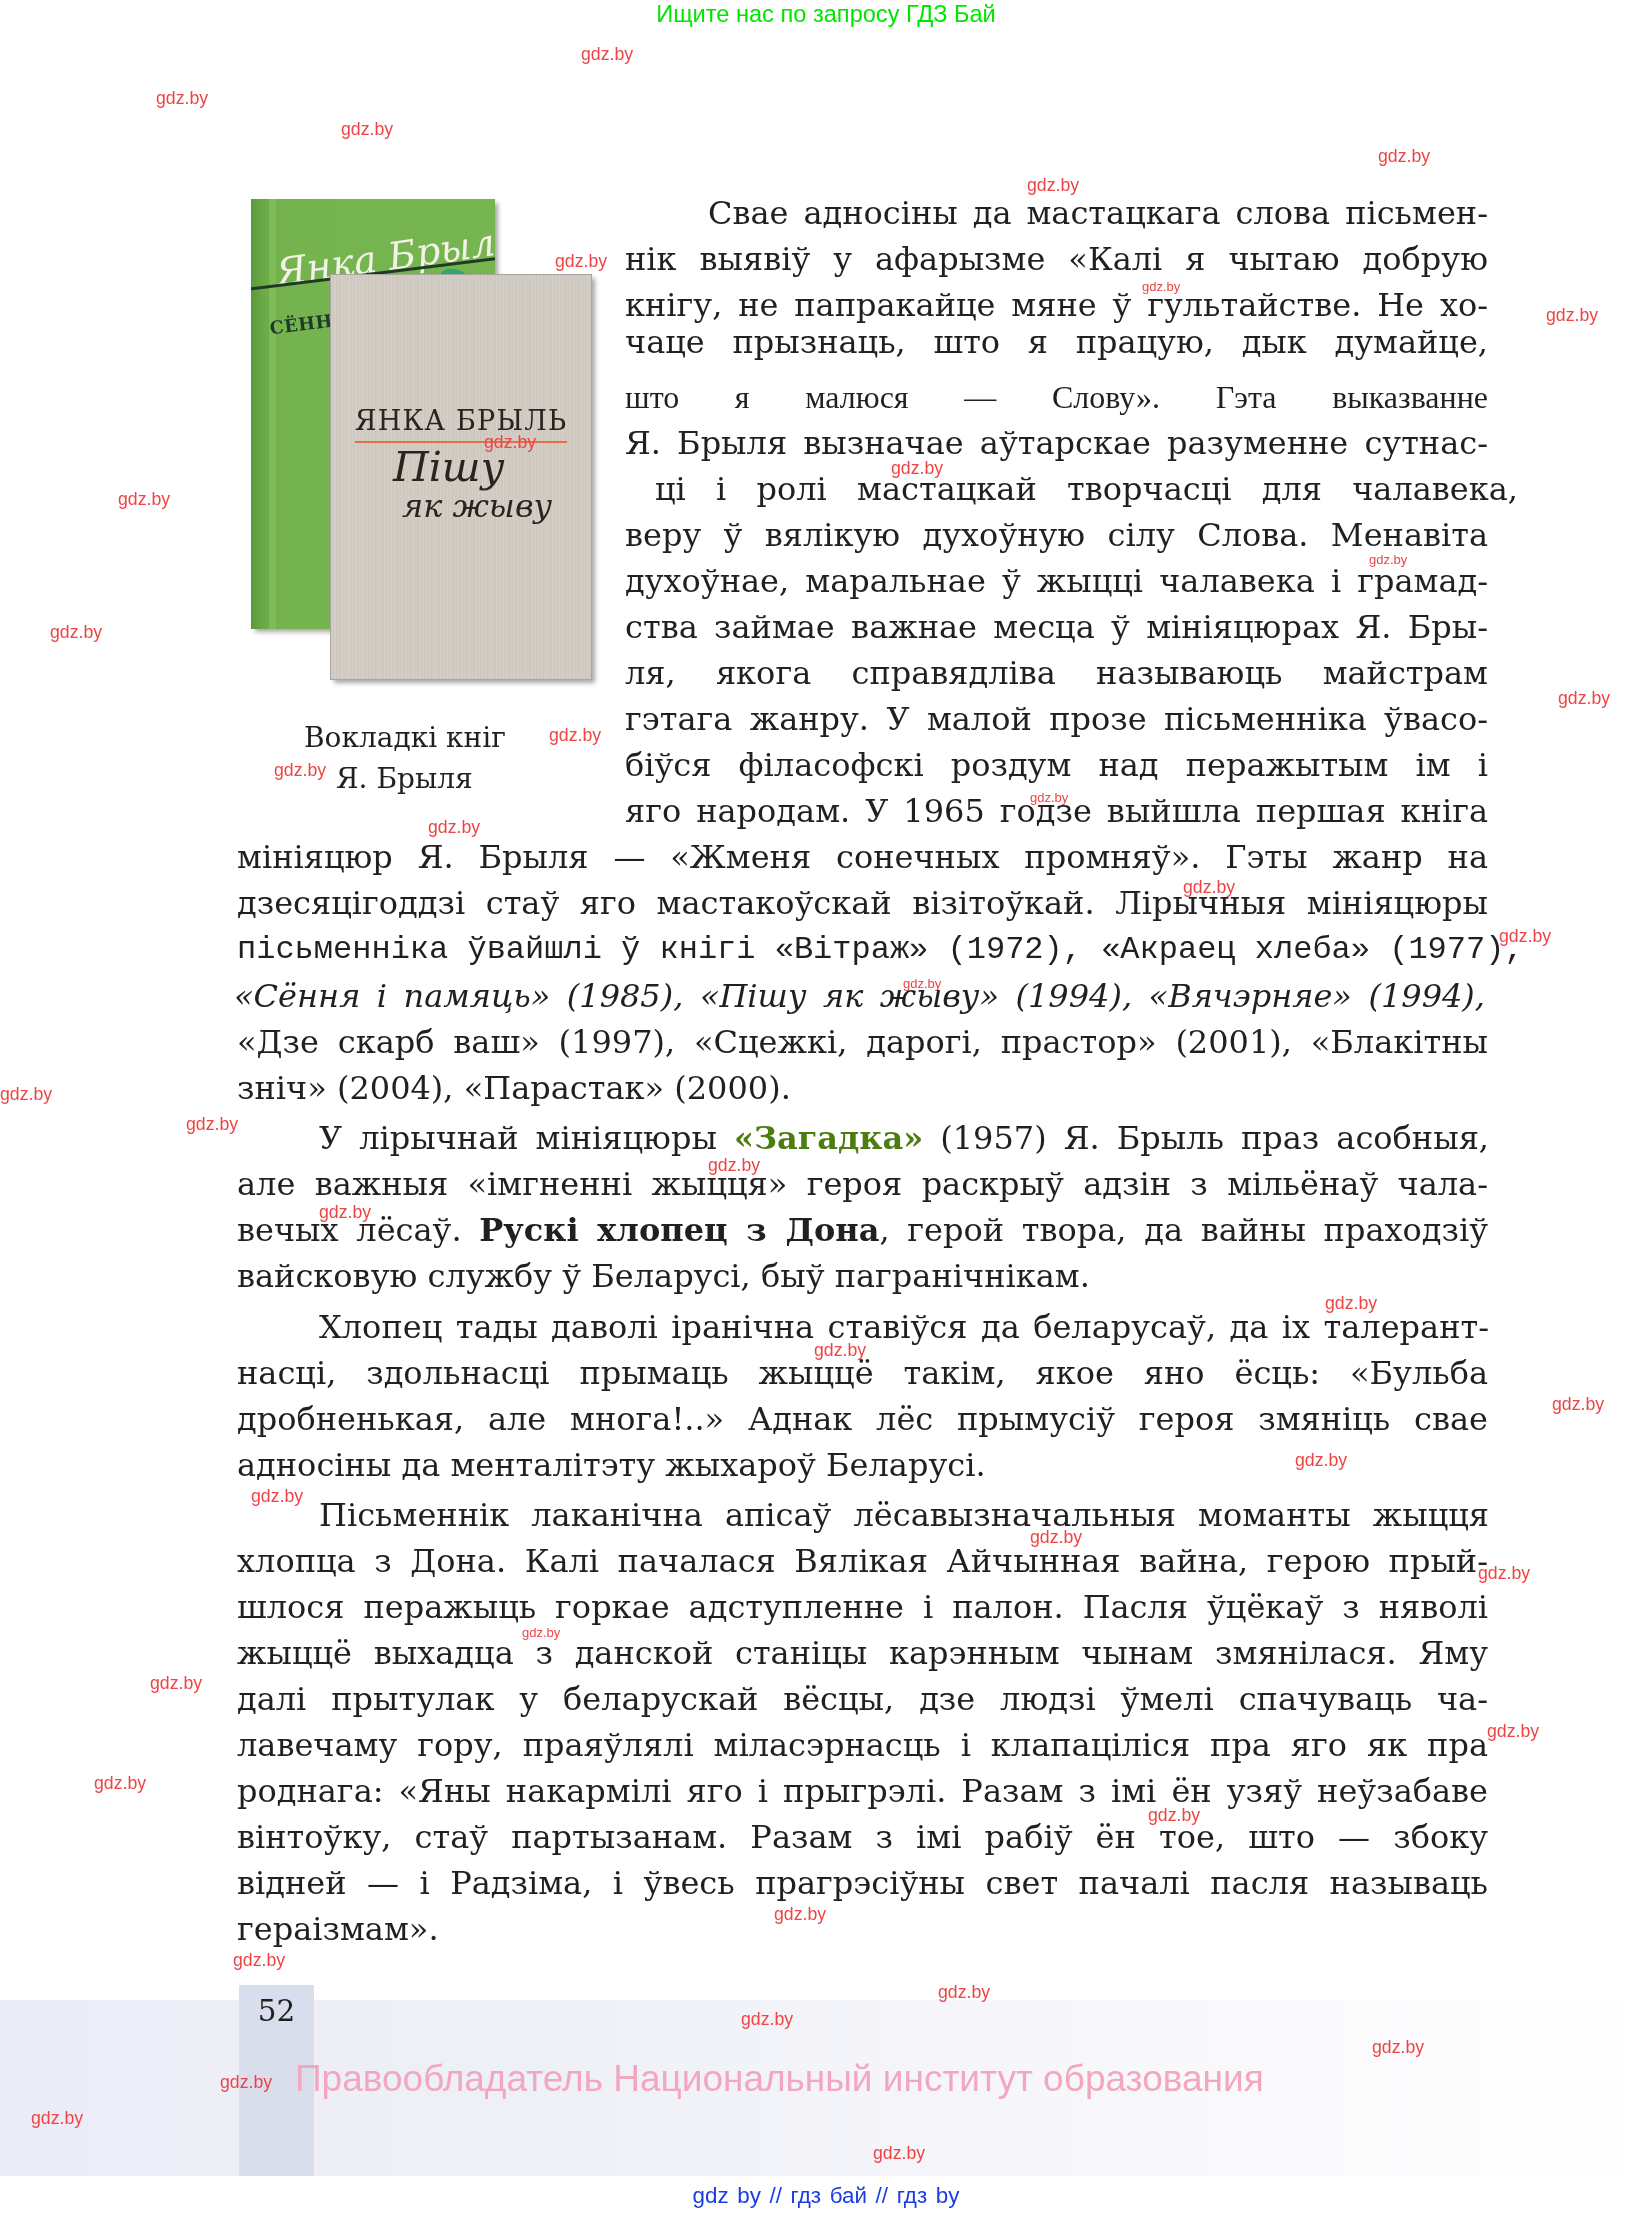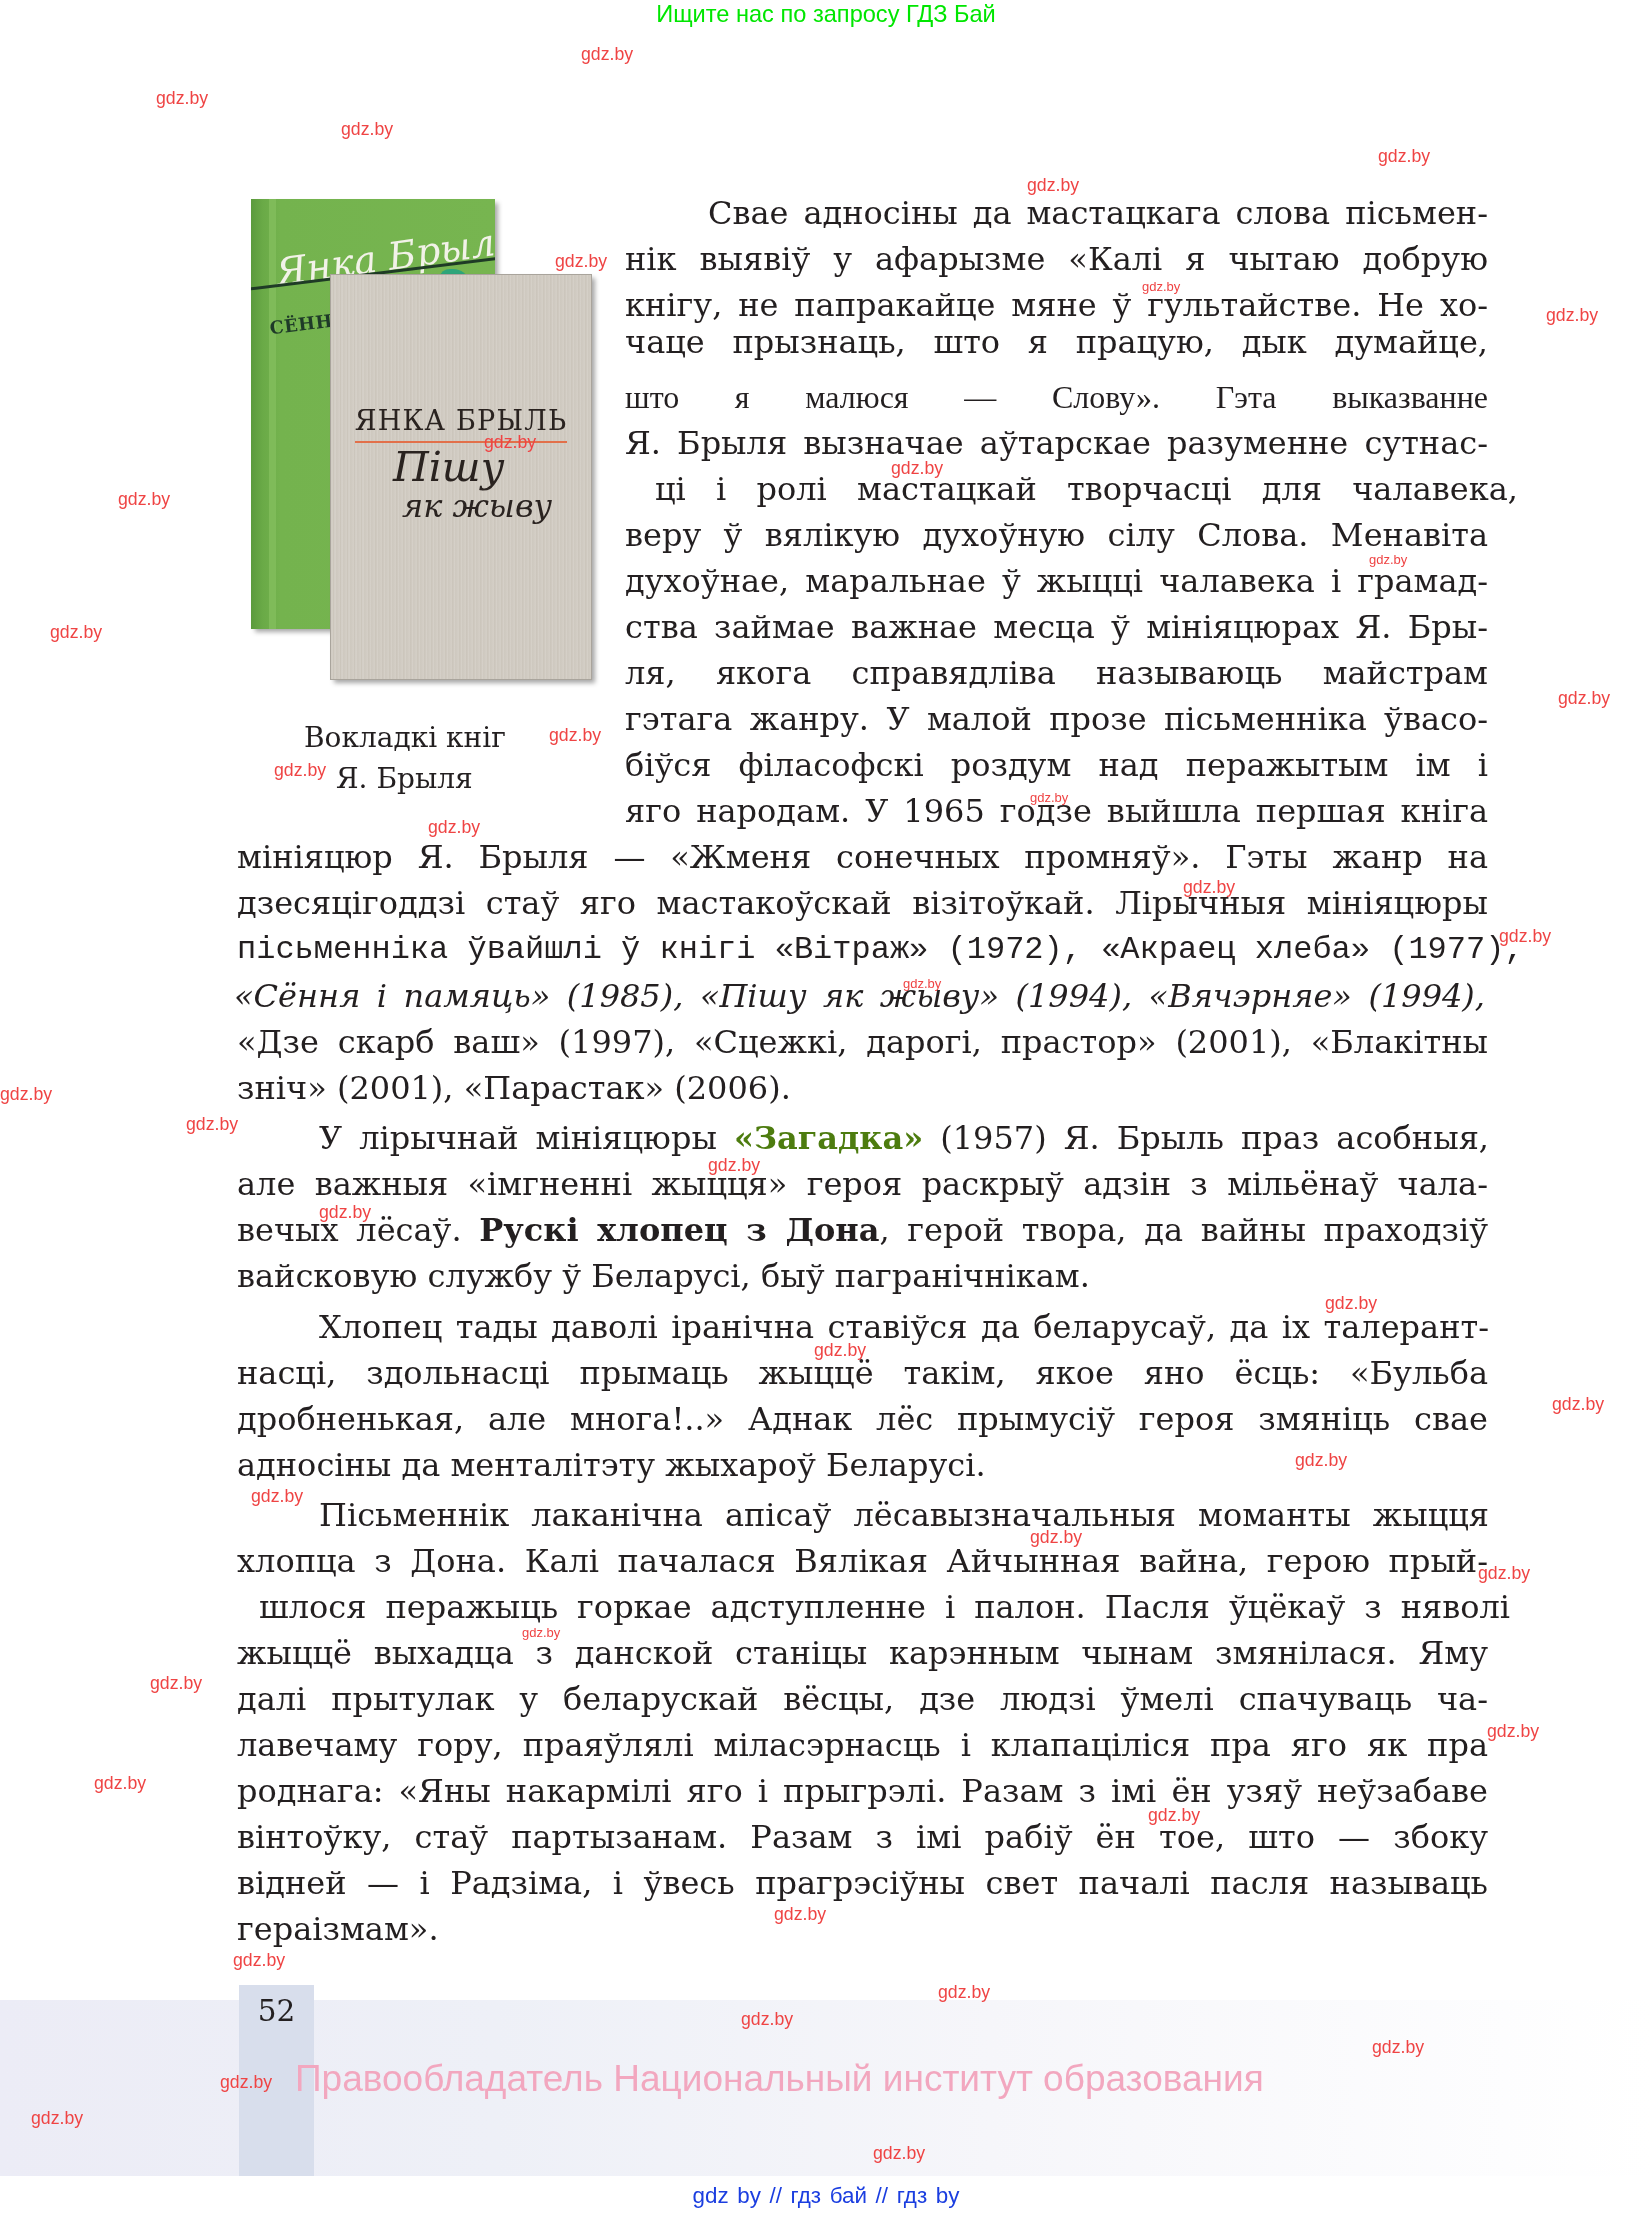--- a/index.html
+++ b/index.html
@@ -182,35 +182,35 @@
 <div class="line" style="left:625px;width:863px;top:657px;">ля, якога справядліва называюць майстрам</div>
 <div class="line" style="left:625px;width:863px;top:703px;">гэтага жанру. У малой прозе пісьменніка ўвасо-</div>
 <div class="line" style="left:625px;width:863px;top:749px;">біўся філасофскі роздум над перажытым ім і</div>
 <div class="line" style="left:625px;width:863px;top:795px;">яго народам. У 1965 годзе выйшла першая кніга</div>
 
 <div class="line" style="left:237px;width:1251px;top:841px;">мініяцюр Я. Брыля — «Жменя сонечных промняў». Гэты жанр на</div>
 <div class="line" style="left:237px;width:1251px;top:887px;">дзесяцігоддзі стаў яго мастакоўскай візітоўкай. Лірычныя мініяцюры</div>
 <div class="line" style="left:237px;width:1251px;top:934px;font-family:Liberation Mono, monospace;">пісьменніка ўвайшлі ў кнігі «Вітраж» (1972), «Акраец хлеба» (1977),</div>
 <div class="line" style="left:234px;width:1251px;top:980px;font-style:italic;">«Сёння і памяць» (1985), «Пішу як жыву» (1994), «Вячэрняе» (1994),</div>
 <div class="line" style="left:237px;width:1251px;top:1026px;">«Дзе скарб ваш» (1997), «Сцежкі, дарогі, прастор» (2001), «Блакітны</div>
-<div class="line last" style="left:237px;width:1251px;top:1072px;">знiч» (2001), «Парастак» (2006).</div>
+<div class="line last" style="left:237px;width:1251px;top:1072px;">знiч» (2004), «Парастак» (2000).</div>
 
 <div class="line" style="left:319px;width:1170px;top:1122px;"><span>У лірычнай мініяцюры </span><span class="accent-red">«Загадка»</span><span> (1957) Я. Брыль праз асобныя,</span></div>
 <div class="line" style="left:237px;width:1251px;top:1168px;">але важныя «імгненні жыцця» героя раскрыў адзін з мільёнаў чала-</div>
 <div class="line" style="left:237px;width:1251px;top:1214px;"><span>вечых лёсаў. </span><span class="bold">Рускі хлопец з Дона</span><span>, герой твора, да вайны праходзіў</span></div>
 <div class="line last" style="left:237px;width:1251px;top:1260px;">вайсковую службу ў Беларусі, быў пагранічнікам.</div>
 
 <div class="line" style="left:319px;width:1170px;top:1311px;">Хлопец тады даволі іранічна ставіўся да беларусаў, да іх талерант-</div>
 <div class="line" style="left:237px;width:1251px;top:1357px;">насці, здольнасці прымаць жыццё такім, якое яно ёсць: «Бульба</div>
 <div class="line" style="left:237px;width:1251px;top:1403px;">дробненькая, але многа!..» Аднак лёс прымусіў героя змяніць свае</div>
 <div class="line last" style="left:237px;width:1251px;top:1449px;">адносіны да менталітэту жыхароў Беларусі.</div>
 
 <div class="line" style="left:319px;width:1170px;top:1499px;">Пісьменнік лаканічна апісаў лёсавызначальныя моманты жыцця</div>
 <div class="line" style="left:237px;width:1251px;top:1545px;">хлопца з Дона. Калі пачалася Вялікая Айчынная вайна, герою прый-</div>
-<div class="line" style="left:237px;width:1251px;top:1591px;margin-left:22px;">шлося перажыць горкае адступленне і палон. Пасля ўцёкаў з няволі</div>
+<div class="line" style="left:237px;width:1251px;top:1591px;">шлося перажыць горкае адступленне і палон. Пасля ўцёкаў з няволі</div>
 <div class="line" style="left:237px;width:1251px;top:1637px;">жыццё выхадца з данской станіцы карэнным чынам змянілася. Яму</div>
 <div class="line" style="left:237px;width:1251px;top:1683px;">далі прытулак у беларускай вёсцы, дзе людзі ўмелі спачуваць ча-</div>
 <div class="line" style="left:237px;width:1251px;top:1729px;">лавечаму гору, праяўлялі міласэрнасць і клапаціліся пра яго як пра</div>
 <div class="line" style="left:237px;width:1251px;top:1775px;">роднага: «Яны накармілі яго і прыгрэлі. Разам з імі ён узяў неўзабаве</div>
 <div class="line" style="left:237px;width:1251px;top:1821px;">вінтоўку, стаў партызанам. Разам з імі рабіў ён тое, што — збоку</div>
 <div class="line" style="left:237px;width:1251px;top:1867px;">відней — і Радзіма, і ўвесь прагрэсіўны свет пачалі пасля называць</div>
 <div class="line last" style="left:237px;width:1251px;top:1913px;">гераізмам».</div>
 
 <div class="footer-band"></div>
 <div class="page-tab"></div>

